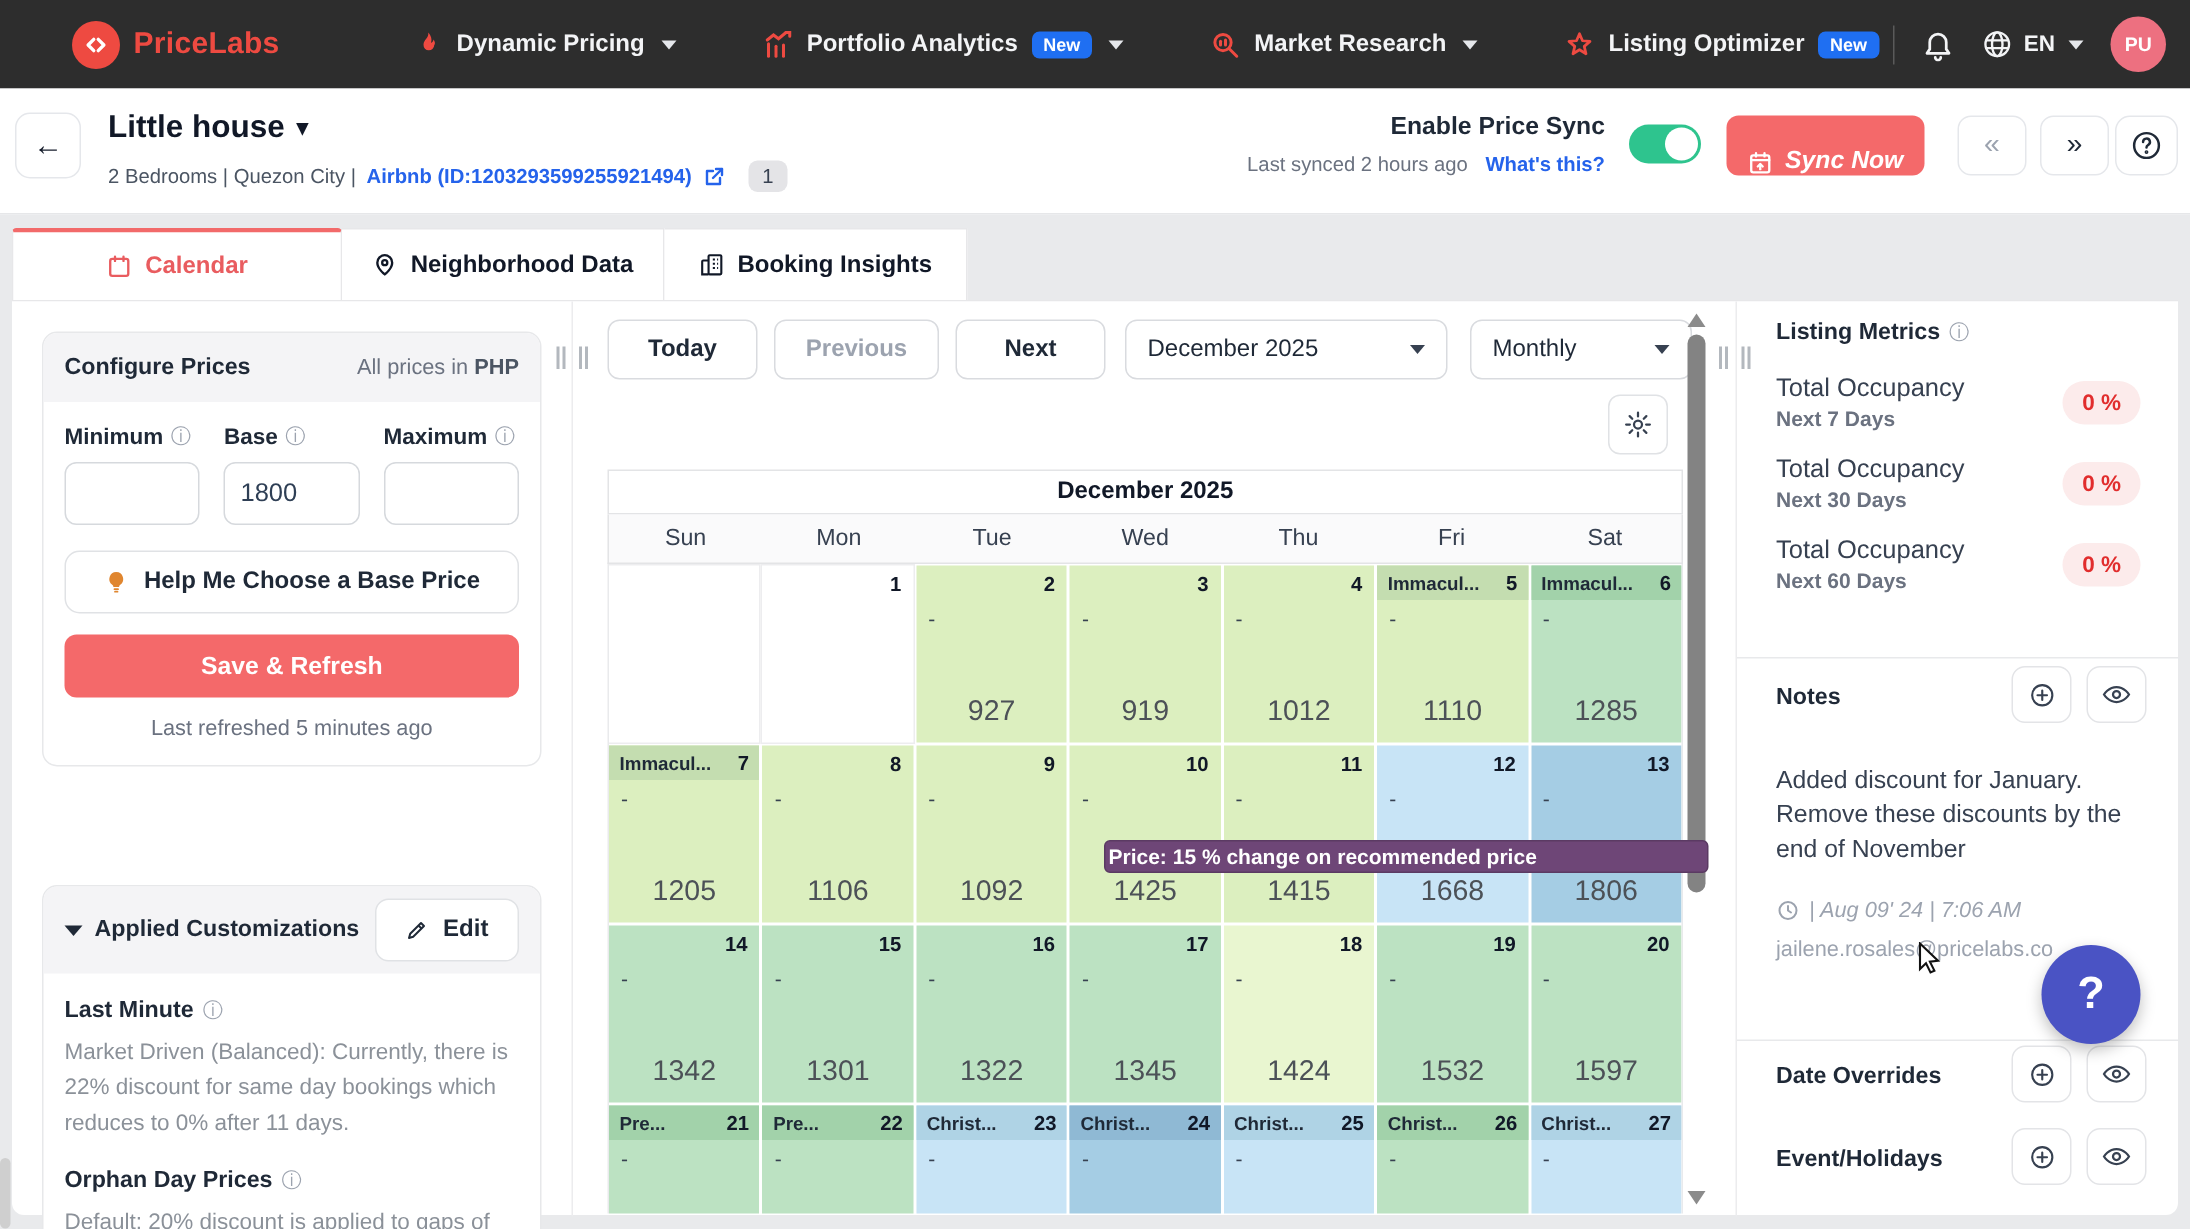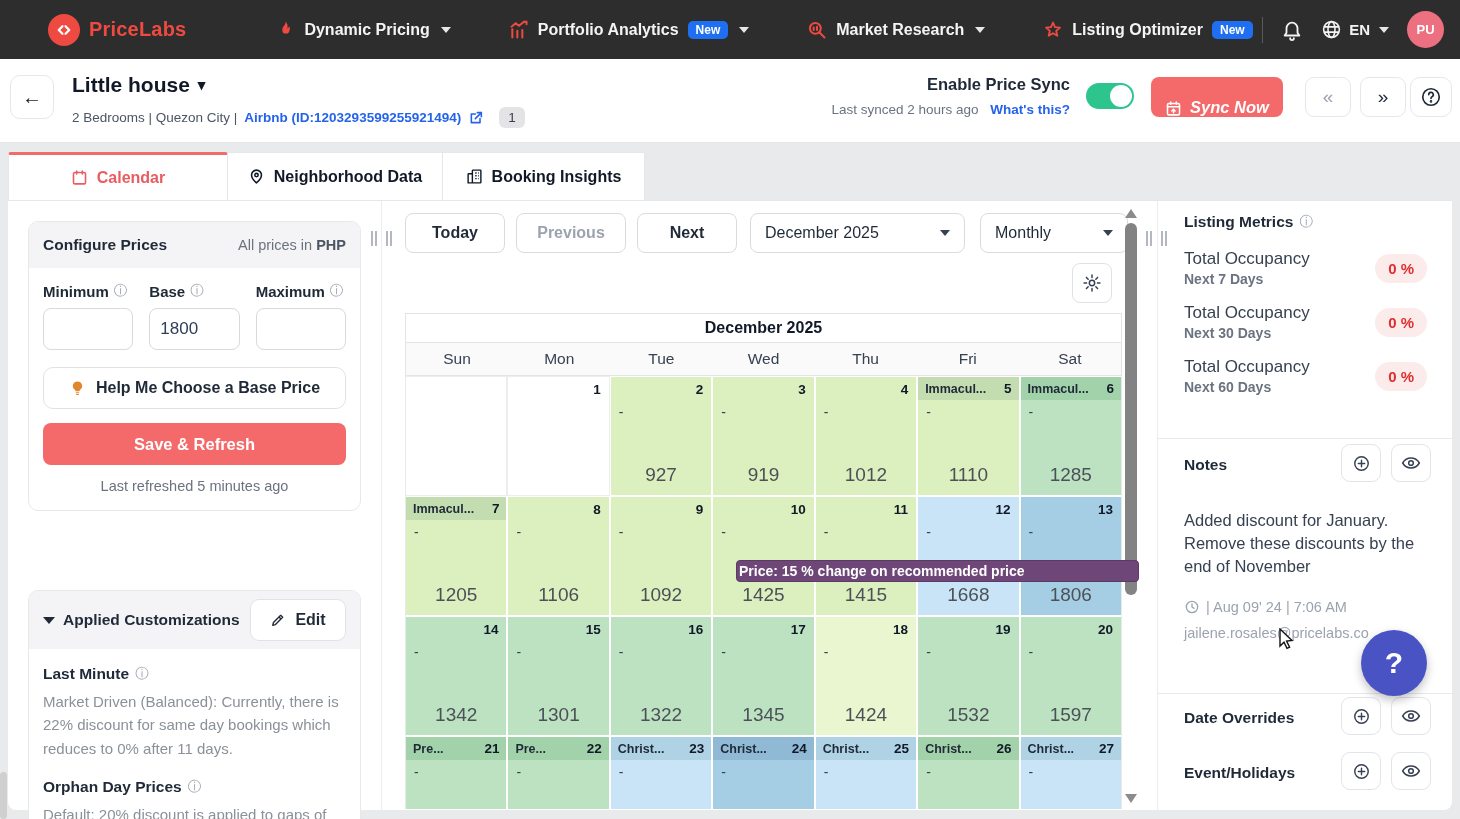--- a/index.html
+++ b/index.html
@@ -168,21 +168,21 @@
   .metric .m1 { font-size:17px; color:#374151; }
   .metric .m2 { font-size:14px; font-weight:bold; color:#6b7280; margin-top:2px; }
   .pill { background:#fcebeb; color:#e12d2d; font-size:15px; font-weight:bold; border-radius:15px;
           padding:6px 13px; }
   .rp-div { position:absolute; left:0; width:295px; height:1px; background:#e8e9eb; }
   .rp-sec-title { font-size:15.5px; font-weight:bold; color:#1f2937; }
   .icon-btn { width:40px; height:38px; background:#fff; border:1px solid #e3e4e7; border-radius:9px;
               display:flex; align-items:center; justify-content:center; color:#374151; cursor:pointer; }
   .rp-btns { position:absolute; display:flex; gap:10px; }
   .note-text { position:absolute; left:26px; top:308px; width:244px; font-size:16.5px; color:#374151; line-height:1.4; }
-  .note-meta { position:absolute; left:26px; top:398px; font-size:14.5px; color:#9ca3af; display:flex; gap:6px; align-items:flex-start; }
+  .note-meta { position:absolute; left:26px; top:398px; font-size:14.5px; color:#9ca3af; display:flex; gap:6px; align-items:flex-start;font-style:italic; }
   .note-email { position:absolute; left:26px; top:424px; font-size:14.5px; color:#9ca3af; }
 
   .help-circle { position:absolute; left:1361px; top:630px; width:66px; height:66px; border-radius:50%;
                  background:#4a53c4; color:#fff; font-size:30px; font-weight:bold; z-index:20;
                  display:flex; align-items:center; justify-content:center; cursor:pointer;
                  box-shadow:0 4px 10px rgba(0,0,0,.25); }
   .cursor { position:absolute; left:1276px; top:628px; z-index:21; }
 
   .page-scroll { position:absolute; left:0; top:772px; width:7px; height:47px; background:#cfcfcf; border-radius:4px; z-index:9; }
 </style>

